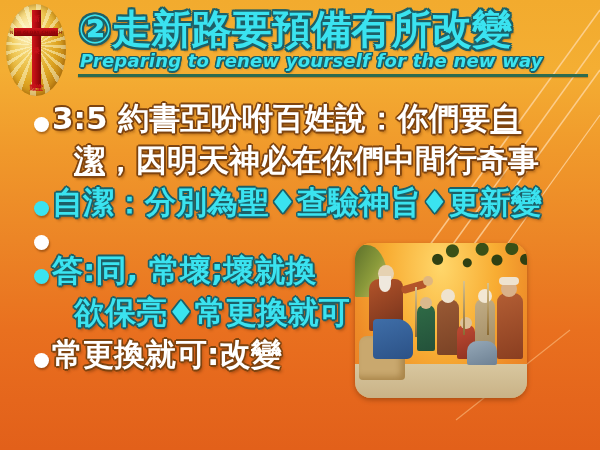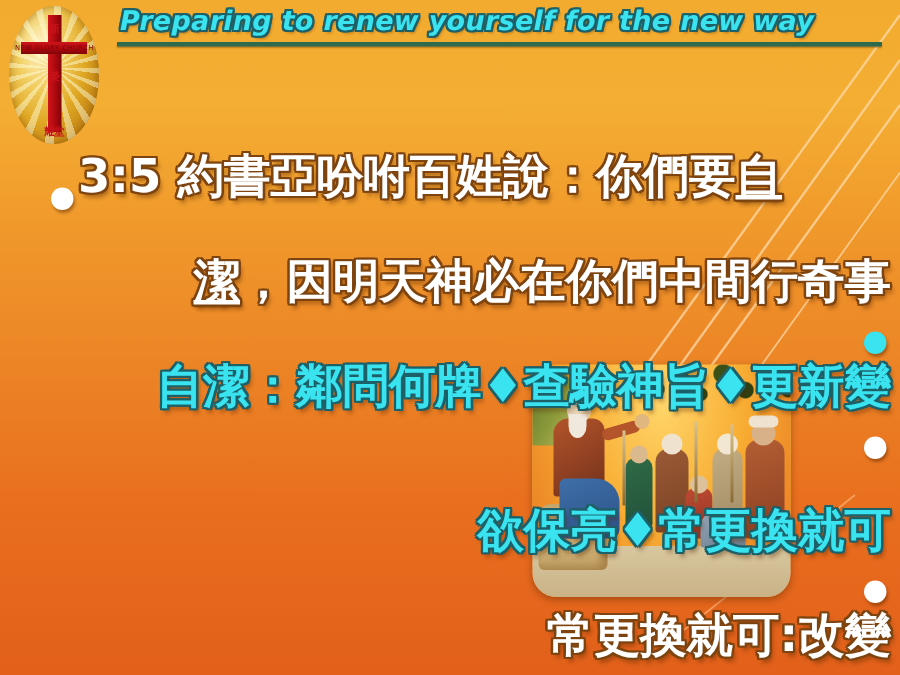--- a/index.html
+++ b/index.html
@@ -227,24 +227,24 @@
   
   .body-text {
     position: absolute;
     left: 34px;
     top: 96px;
     width: 560px;
     z-index: 4;
   }
   .line {
     display: flex;
-    align-items: flex-end;
+    align-items: center;
     white-space: nowrap;
   }
-  .line + .line { margin-top: -2px; flex-direction: column; }
+  .line + .line { margin-top: -2px; }
 
   .bullet {
     flex: 0 0 auto;
     width: 15px;
     height: 15px;
     border-radius: 50%;
     margin-top: 13px;
     margin-right: 3px;
   }
   .bullet.white { background:#ffffff; box-shadow: 1px 2px 2px rgba(90,40,0,.45); }
@@ -301,20 +301,21 @@
       <div class="logo-cross-v"></div>
       <div class="logo-cross-h"></div>
       <div class="logo-text logo-t1">新</div>
       <div class="logo-band">NEW GLORY CHURCH</div>
       <div class="logo-text logo-t2">榮</div>
       <div class="logo-text logo-t3">耀堂</div>
     </div>
   </div>
 
   <div class="title-block">
+    <div class="title-cn">②走新路要預備有所改變</div>
     <div class="title-en">Preparing to renew yourself for the new way</div>
     <div class="title-rule"></div>
   </div>
 
   <div class="picture">
     <div class="pic-sky"></div>
     <div class="pic-foliage"></div>
     <div class="pic-tree"></div>
     <div class="pic-ground"></div>
     <div class="pic-rock"></div>
@@ -353,24 +354,28 @@
       <div class="line">
         <span class="bullet white"></span>
         <span class="txt white"><span>3:5 約書亞吩咐百姓說：你們要</span><span class="u">自</span></span>
       </div>
       <div class="line">
         <span class="bullet none"></span>
         <span class="txt white indent"><span class="u">潔</span><span>，因明天神必在你們中間行奇事</span></span>
       </div>
       <div class="line">
         <span class="bullet cyan"></span>
-        <span class="txt cyan"><span>自潔：鄰問何牌♦查驗神旨♦更新變</span></span>
+        <span class="txt cyan"><span>自潔：分別為聖♦查驗神旨♦更新變</span></span>
       </div>
       <div class="line">
         <span class="bullet white"></span>
+      </div>
+      <div class="line">
+        <span class="bullet cyan"></span>
+        <span class="txt cyan"><span>答:同, 常壞;壞就換</span></span>
       </div>
       <div class="line">
         <span class="bullet none"></span>
         <span class="txt cyan indent"><span>欲保亮♦常更換就可</span></span>
       </div>
       <div class="line">
         <span class="bullet white"></span>
         <span class="txt white"><span>常更換就可:改變</span></span>
       </div>
     </div>

